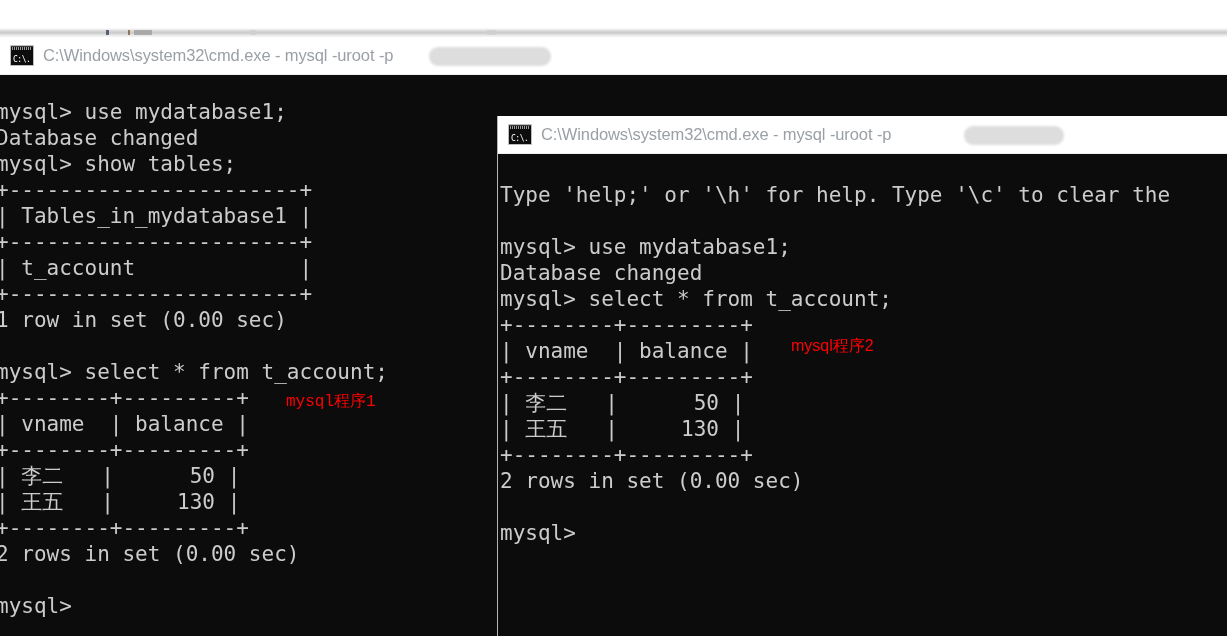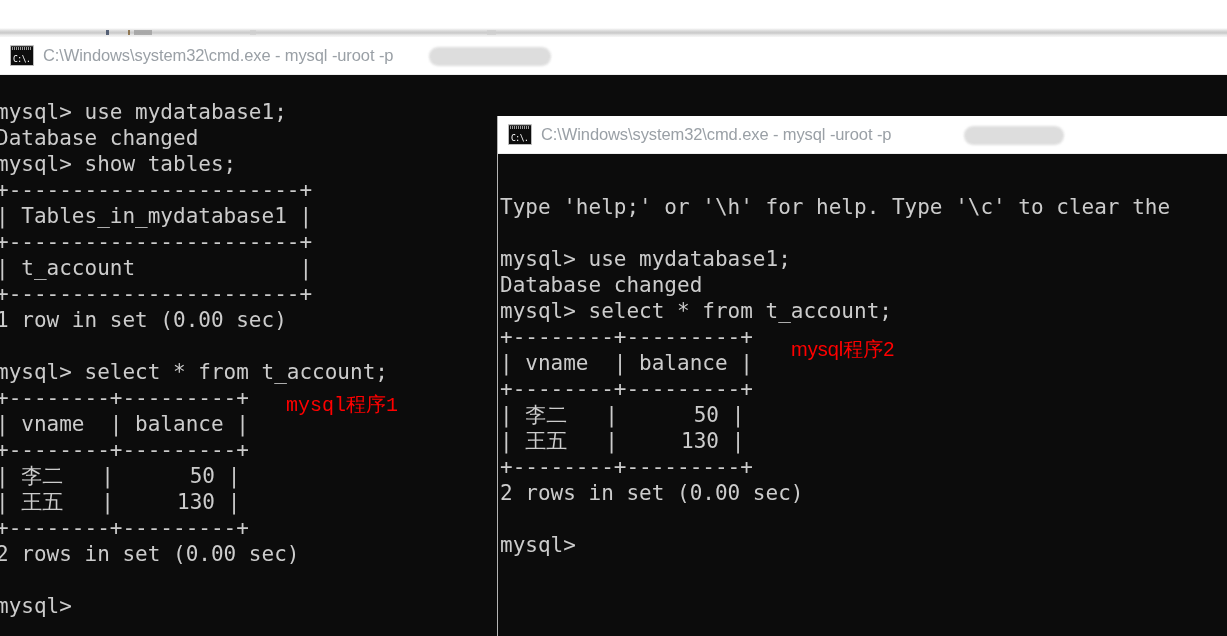--- a/index.html
+++ b/index.html
@@ -143,29 +143,29 @@
     height: 548px;
     border-left: 1px solid #b4b4b4;
   }
   #win2 .titlebar { width: 729px; }
   #win2 .console-body {
     width: 729px;
     height: 510px;
   }
   #win2 .term {
     left: 2px;
-    top: 19px;
+    top: 7px;
   }
 
   
   .annotation {
     position: absolute;
     color: #ff0000;
     font-family: "Liberation Sans", sans-serif;
-    font-size: 20px;
+    font-size: 16px;
     font-weight: 500;
     white-space: nowrap;
     letter-spacing: 0px;
   }
   #ann1 { left: 286px; top: 363px; font-family: Liberation Mono, monospace; }
   #ann2 { left: 791px; top: 308px; }
 
   
   .watermark {
     position: absolute;

